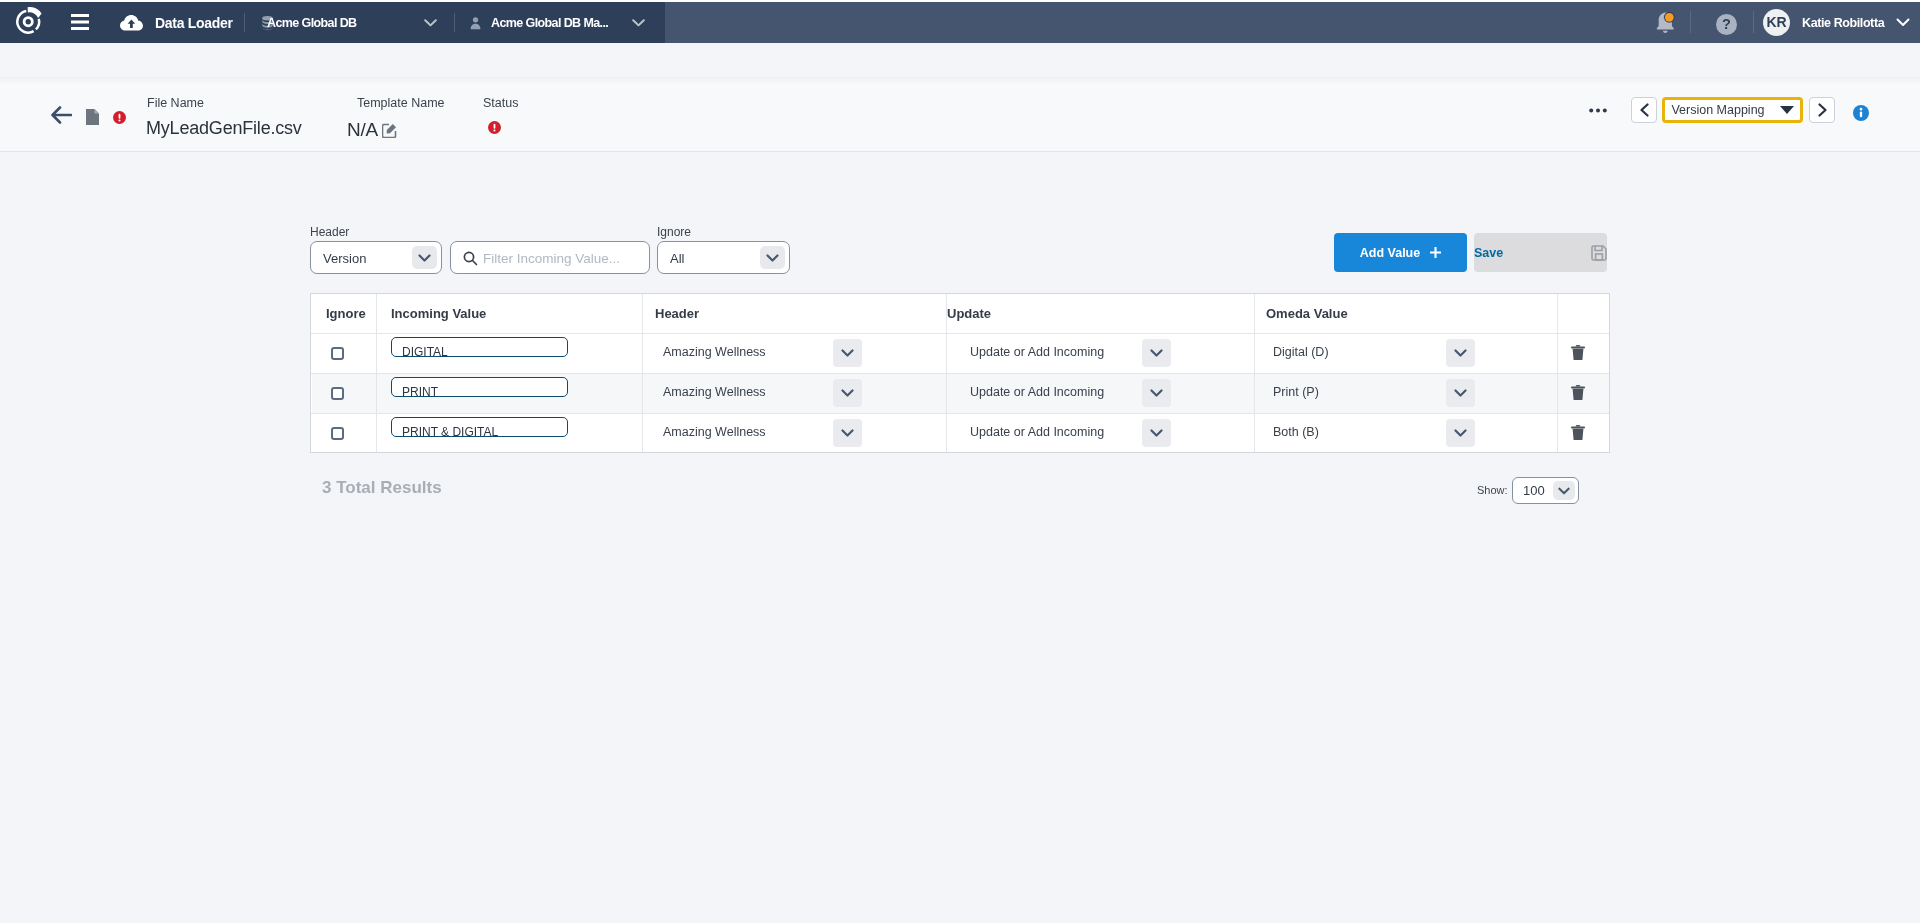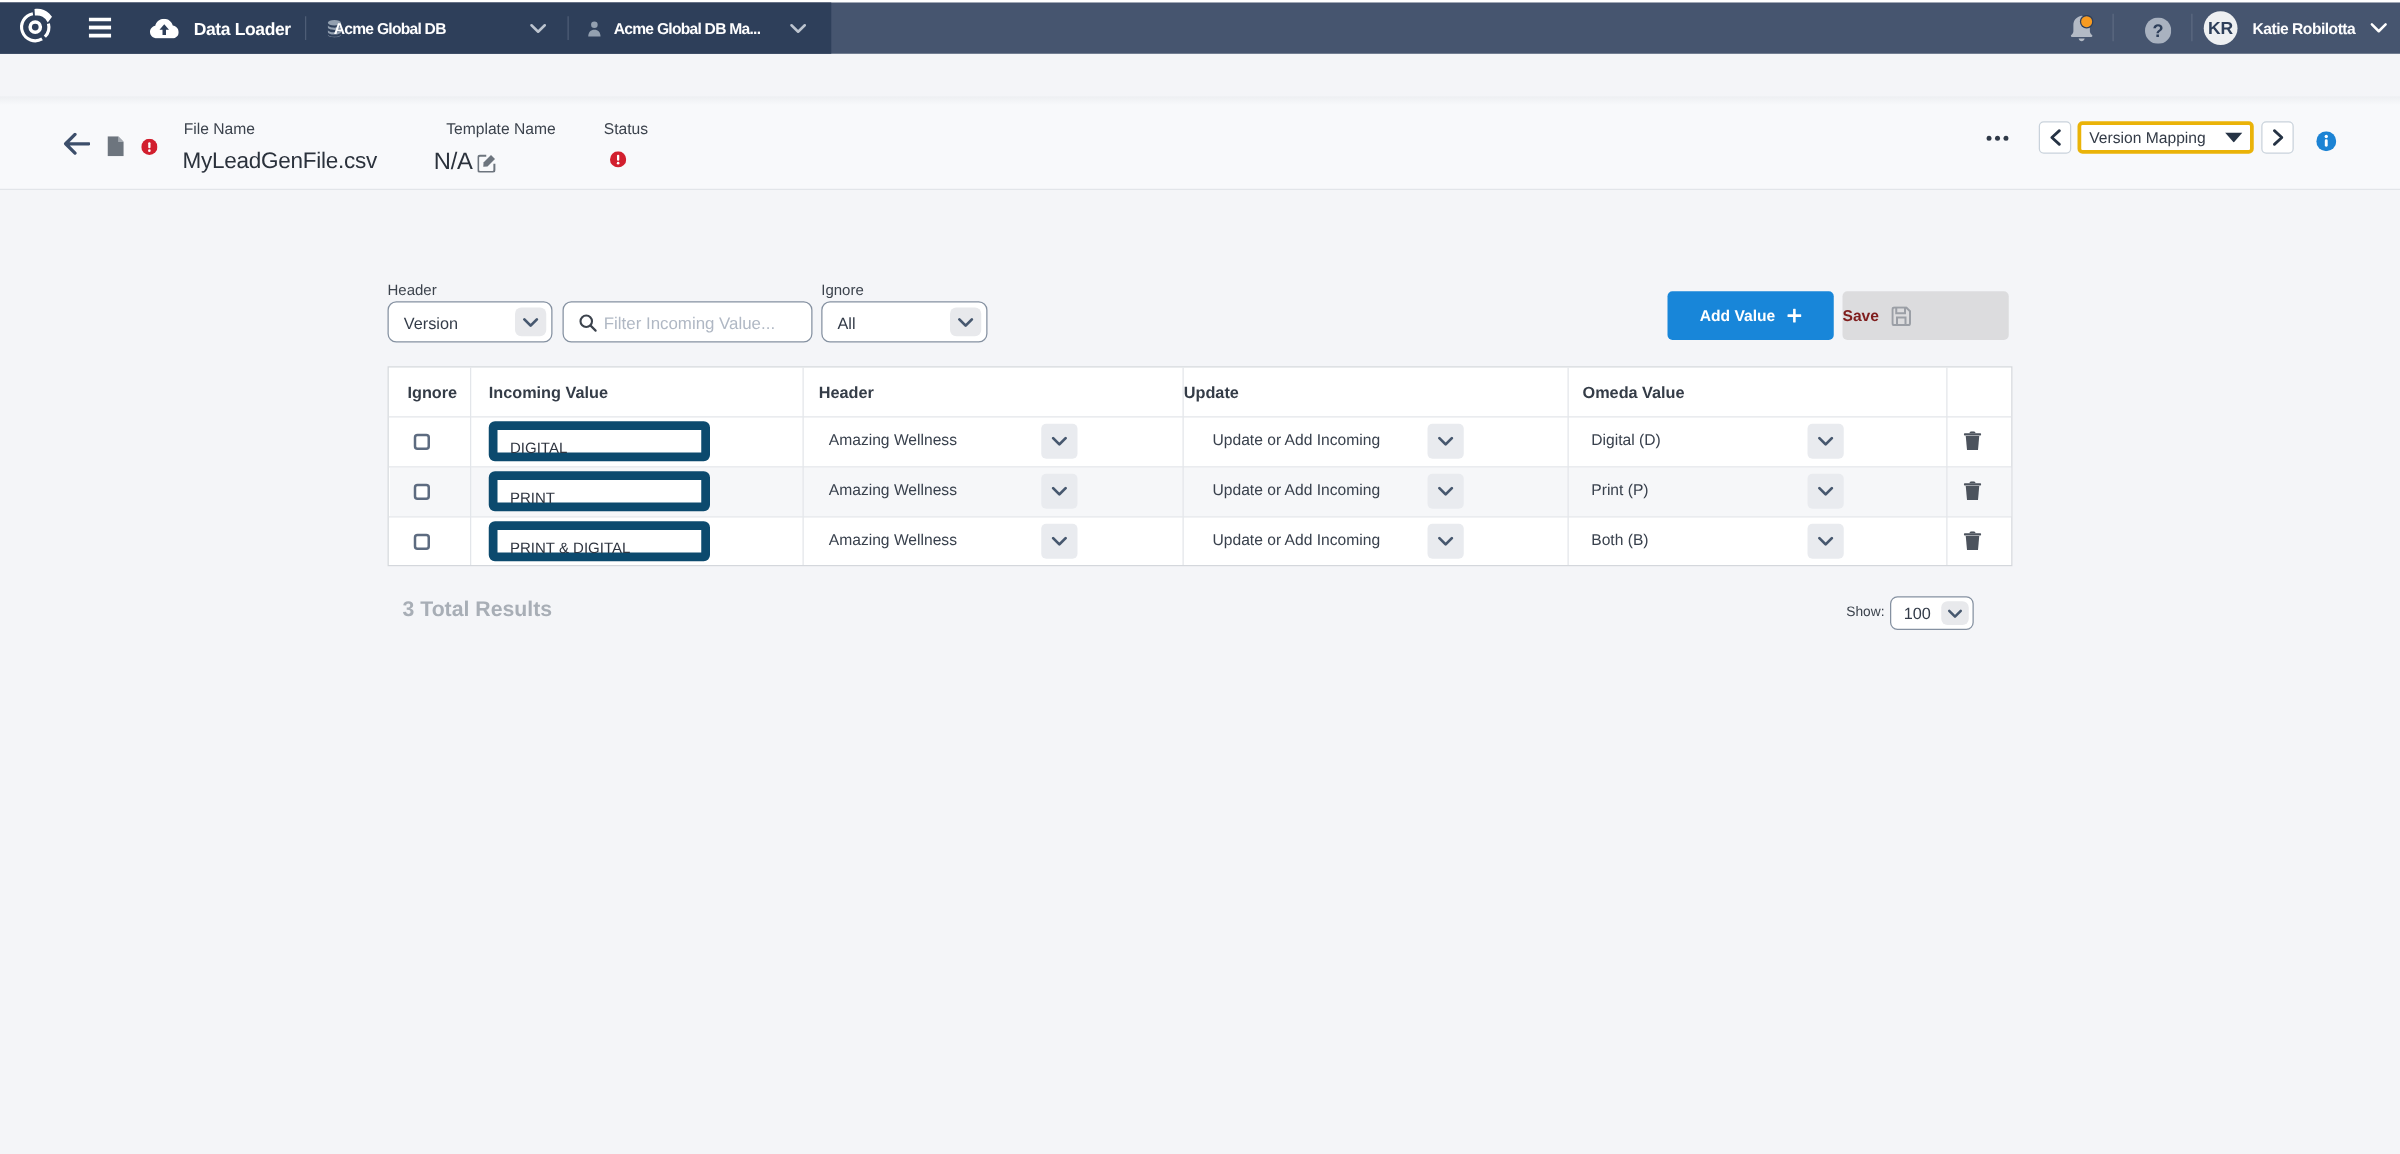--- a/index.html
+++ b/index.html
@@ -39,32 +39,32 @@
   
   .flabel { position:absolute; font-size:12px; color:#3c434d; }
   .selectbox { position:absolute; height:33px; background:#fff; border:1px solid #8591a1; border-radius:7px; }
   .sel-text { position:absolute; left:12px; top:9px; font-size:13px; color:#343c49; }
   .sel-chev { position:absolute; right:4px; top:4px; bottom:4px; width:25px; background:#e8e9ec; border-radius:5px;
               display:flex; align-items:center; justify-content:center; }
 
   #addvalue { position:absolute; left:1334px; top:233px; width:133px; height:39px; background:#1886d9; border-radius:4px;
               display:flex; align-items:center; justify-content:center; gap:10px; color:#fff; font-size:12.5px; font-weight:bold; }
   #savebtn { position:absolute; left:1474px; top:233px; width:133px; height:39px; background:#dcdcde; border-radius:4px;
-             display:flex; align-items:center; justify-content:flex-start; gap:10px; color:#7f1d1d; font-size:12.5px; font-weight:bold; }
+             display:flex; align-items:center; justify-content:space-between; gap:10px; color:#0369a1; font-size:12.5px; font-weight:bold; }
 
   
   #tbl { position:absolute; left:310px; top:293px; width:1300px; height:160px; background:#fff; border:1px solid #d4d7dc; }
   .col-b { position:absolute; top:0; bottom:0; width:1px; background:#e3e6ea; }
   .row-b { position:absolute; left:0; right:0; height:1px; background:#e3e6ea; }
   .th { position:absolute; top:0; height:39px; line-height:39px; font-size:13px; font-weight:bold; color:#343c47; }
   .td { position:absolute; font-size:12.5px; color:#39414d; }
   .cellsel { position:absolute; width:29px; height:28px; background:#e9ebef; border-radius:4px;
              display:flex; align-items:center; justify-content:center; }
   .cb { position:absolute; left:331px; width:13px; height:13px; border:2px solid #5d6b80; border-radius:3px; background:#fff; }
-  .ivinput { position:absolute; left:391px; width:177px; height:32px; border:7px solid #0c4a6e; border-radius:5px; background:#fff;
+  .ivinput { position:absolute; left:391px; width:177px; height:20px; border:1px solid #0c4a6e; border-radius:5px; background:#fff;
              font-size:12px; color:#2f3540; line-height:29px; padding-left:10px; }
 
   #totres { position:absolute; left:322px; top:478px; font-size:17px; font-weight:bold; color:#a8aeb6; }
   #showlbl { position:absolute; left:1477px; top:484px; font-size:11px; color:#3c434d; }
   #showbox { position:absolute; left:1512px; top:477px; width:67px; height:27px; background:#fff; border:1px solid #8591a1; border-radius:6px; }
 </style>
 </head>
 <body>
 <div id="page">
   <div class="abs" style="left:0; top:0; width:1920px; height:2px; background:#fff;"></div>

